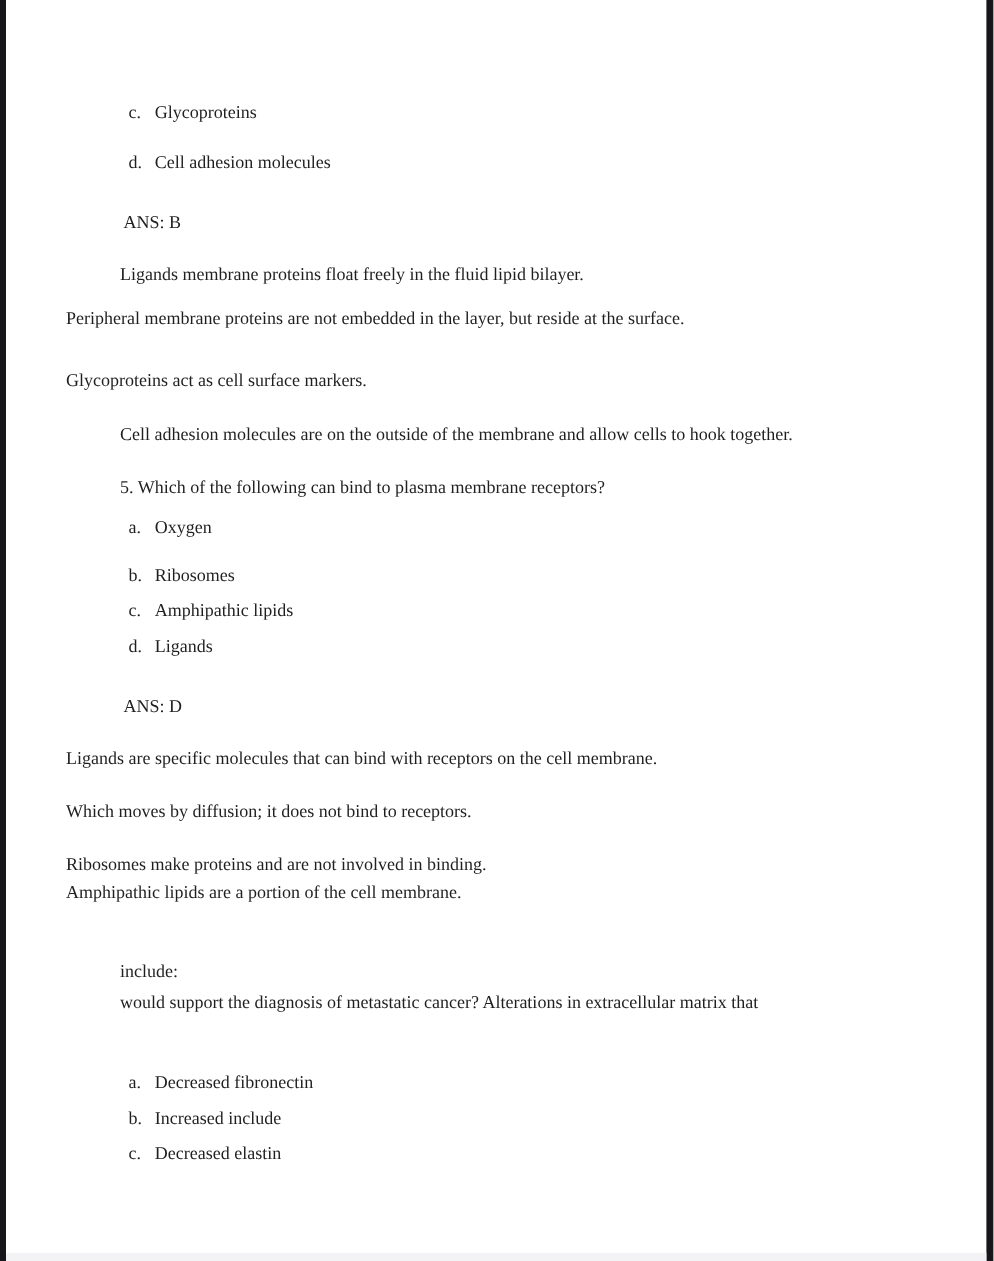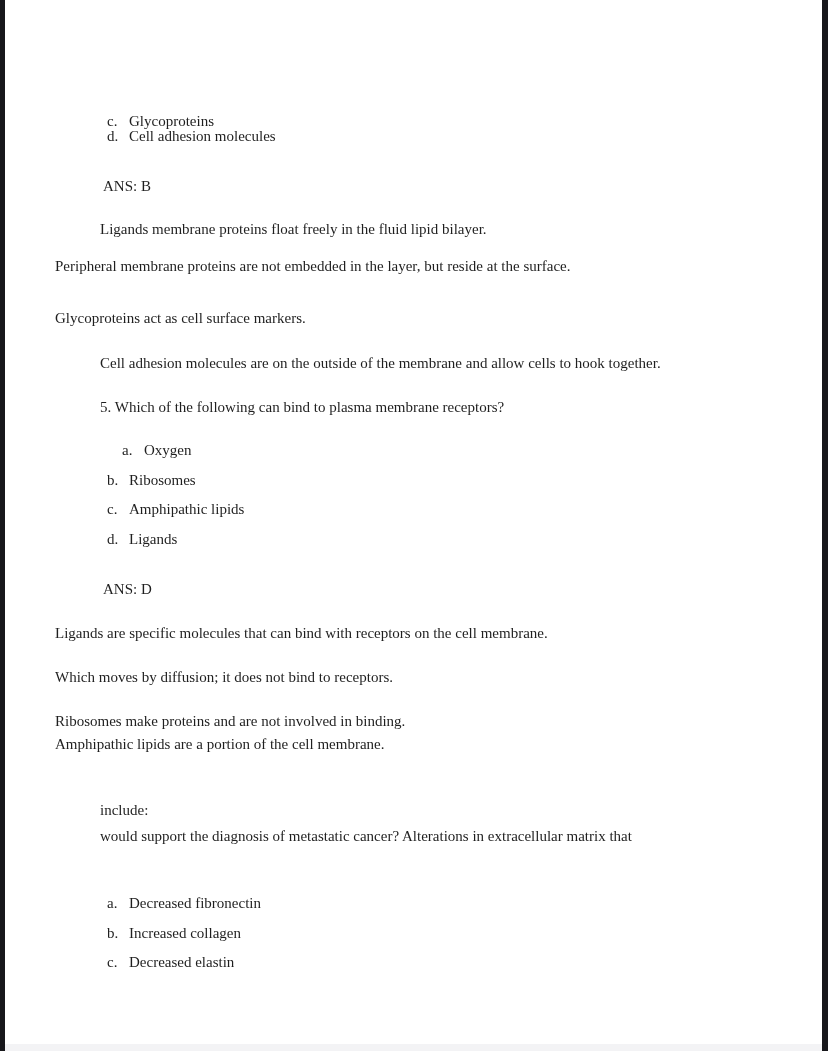--- a/index.html
+++ b/index.html
@@ -52,38 +52,38 @@
   .qline { line-height: 26px; }
 </style>
 </head>
 <body>
 
 <div class="page">
   <div class="edge-left"></div>
   <div class="edge-right"></div>
   <div class="edge-bottom"></div>
   <div id="content">
-      <div class="block option" style="top: 112px;"><span class="opt-letter">c.</span><span>Glycoproteins</span></div>
+      <div class="block option" style="top: 85px;"><span class="opt-letter">c.</span><span>Glycoproteins</span></div>
       <div class="block option" style="top: 127px;"><span class="opt-letter">d.</span><span>Cell adhesion molecules</span></div>
       <div class="block answer" style="top: 177px;">ANS: B</div>
       <div class="block paragraph indent" style="top: 220px;">Ligands membrane proteins float freely in the fluid lipid bilayer.</div>
       <div class="block paragraph flush" style="top: 257px;">Peripheral membrane proteins are not embedded in the layer, but reside at the surface.</div>
       <div class="block paragraph flush" style="top: 309px;">Glycoproteins act as cell surface markers.</div>
       <div class="block paragraph indent" style="top: 354px;">Cell adhesion molecules are on the outside of the membrane and allow cells to hook together.</div>
       <div class="block question" style="top: 398px;">5. Which of the following can bind to plasma membrane receptors?</div>
-      <div class="block option" style="top: 441px; margin-left: 15px;"><span class="opt-letter">a.</span><span>Oxygen</span></div>
+      <div class="block option" style="top: 431px;"><span class="opt-letter">a.</span><span>Oxygen</span></div>
       <div class="block option" style="top: 471px;"><span class="opt-letter">b.</span><span>Ribosomes</span></div>
       <div class="block option" style="top: 500px;"><span class="opt-letter">c.</span><span>Amphipathic lipids</span></div>
       <div class="block option" style="top: 530px;"><span class="opt-letter">d.</span><span>Ligands</span></div>
       <div class="block answer" style="top: 580px;">ANS: D</div>
       <div class="block paragraph flush" style="top: 624px;">Ligands are specific molecules that can bind with receptors on the cell membrane.</div>
       <div class="block paragraph flush" style="top: 668px;">Which moves by diffusion; it does not bind to receptors.</div>
       <div class="block paragraph flush" style="top: 712px;">Ribosomes make proteins and are not involved in binding.</div>
       <div class="block paragraph flush" style="top: 735px;">Amphipathic lipids are a portion of the cell membrane.</div>
       <div class="block question" style="top: 797px;">
         <div class="qline">include:</div>
         <div class="qline">would support the diagnosis of metastatic cancer? Alterations in extracellular matrix that</div>
       </div>
       <div class="block option" style="top: 894px;"><span class="opt-letter">a.</span><span>Decreased fibronectin</span></div>
-      <div class="block option" style="top: 924px;"><span class="opt-letter">b.</span><span>Increased collagen</span></div>
+      <div class="block option" style="top: 924px;"><span class="opt-letter">b.</span><span>Increased include</span></div>
       <div class="block option" style="top: 953px;"><span class="opt-letter">c.</span><span>Decreased elastin</span></div>
     </div>
 </div>
 
 </body></html>

